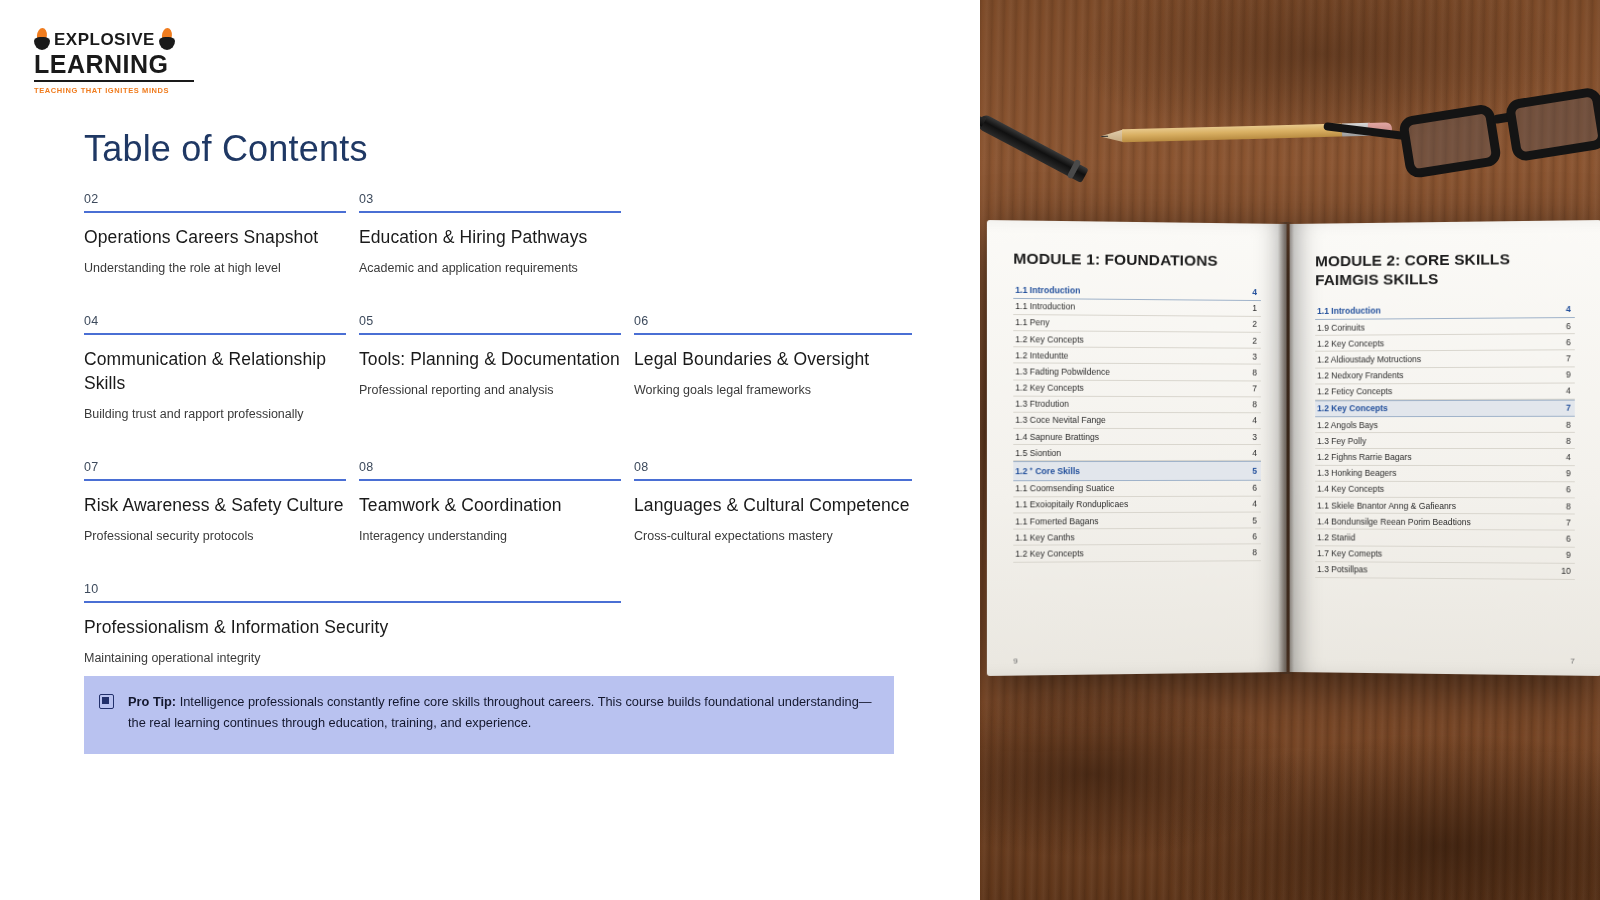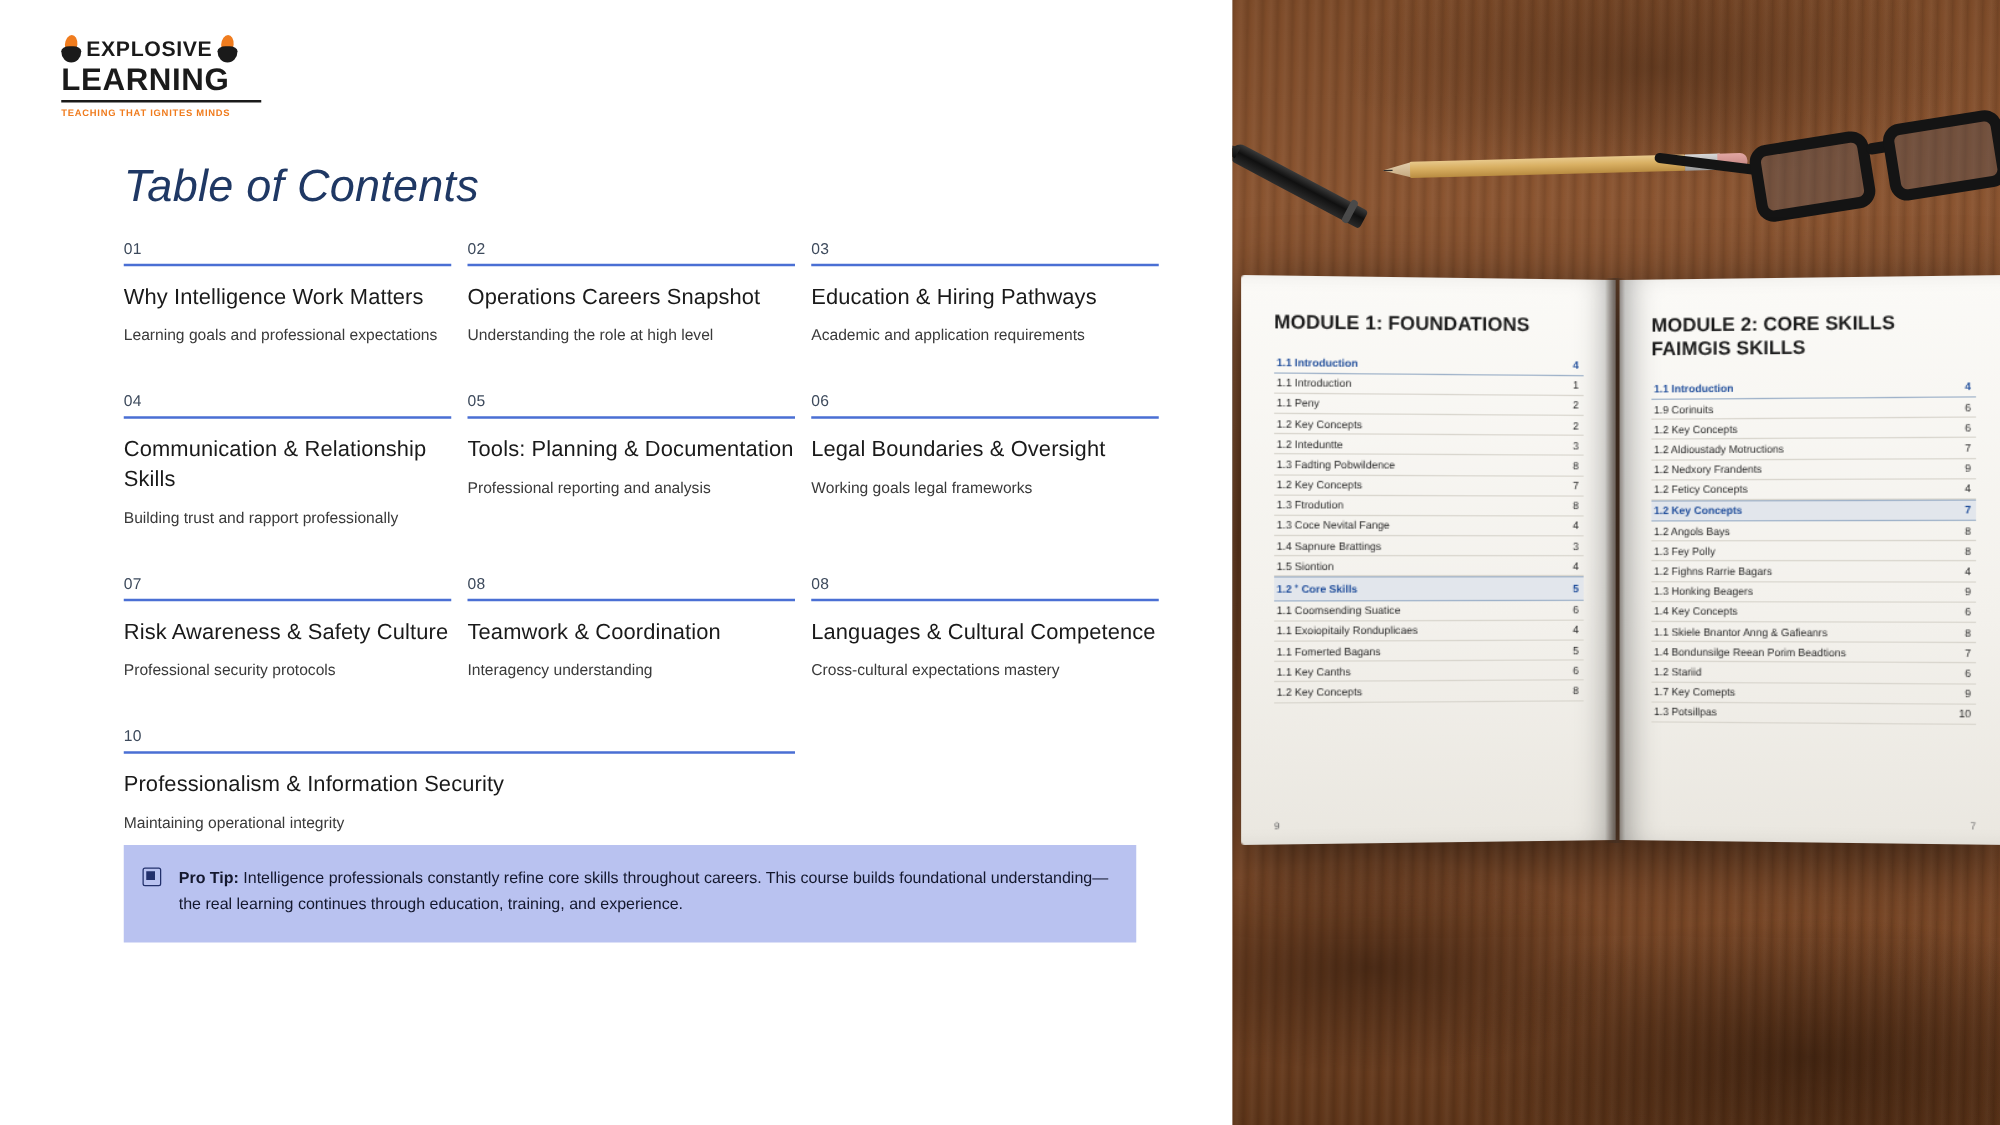--- a/index.html
+++ b/index.html
@@ -6,21 +6,21 @@
   html, body {
     width: 1600px; height: 900px;
     font-family: "Liberation Sans", sans-serif;
     background: #ffffff;
     overflow: hidden;
   }
   .page { position: relative; width: 1600px; height: 900px; display: flex; }
 
   
   .left {
-    width: 980px; height: 900px; position: relative; background: #ffffff; margin-left: 15px;
+    width: 980px; height: 900px; position: relative; background: #ffffff;
   }
 
   .logo {
     position: absolute; left: 34px; top: 28px;
     width: 160px;
   }
   .logo-row { display: flex; align-items: center; gap: 4px; }
   .logo-flame {
     width: 16px; height: 22px; position: relative; flex: none;
   }
@@ -48,21 +48,20 @@
     letter-spacing: 0.6px; margin-top: 4px; text-align: left;
   }
   .logo-underline {
     height: 2px; background: #1a1a1a; margin-top: 3px; width: 100%;
   }
 
   .toc-title {
     position: absolute; left: 84px; top: 128px;
     font-size: 36px; color: #1f3864; font-weight: normal;
     letter-spacing: 0.2px;
-    font-style: italic;
   }
 
   .grid {
     position: absolute; left: 84px; top: 192px;
     width: 820px;
     display: grid;
     grid-template-columns: 262px 262px 278px;
     column-gap: 13px;
     row-gap: 0px;
   }
@@ -272,26 +271,20 @@
       <div class="logo-word2">LEARNING</div>
       <div class="logo-underline"></div>
       <div class="logo-tag">TEACHING THAT IGNITES MINDS</div>
     </div>
 
     <h1 class="toc-title">Table of Contents</h1>
 
     <div class="grid">
 
       <div class="cell">
-        <div class="cell-num">01</div>
-        <div class="cell-rule"></div>
-        <div class="cell-head">Why Intelligence Work Matters</div>
-        <div class="cell-desc">Learning goals and professional expectations</div>
-      </div>
-      <div class="cell">
         <div class="cell-num">02</div>
         <div class="cell-rule"></div>
         <div class="cell-head">Operations Careers Snapshot</div>
         <div class="cell-desc">Understanding the role at high level</div>
       </div>
       <div class="cell">
         <div class="cell-num">03</div>
         <div class="cell-rule"></div>
         <div class="cell-head">Education &amp; Hiring Pathways</div>
         <div class="cell-desc">Academic and application requirements</div>

